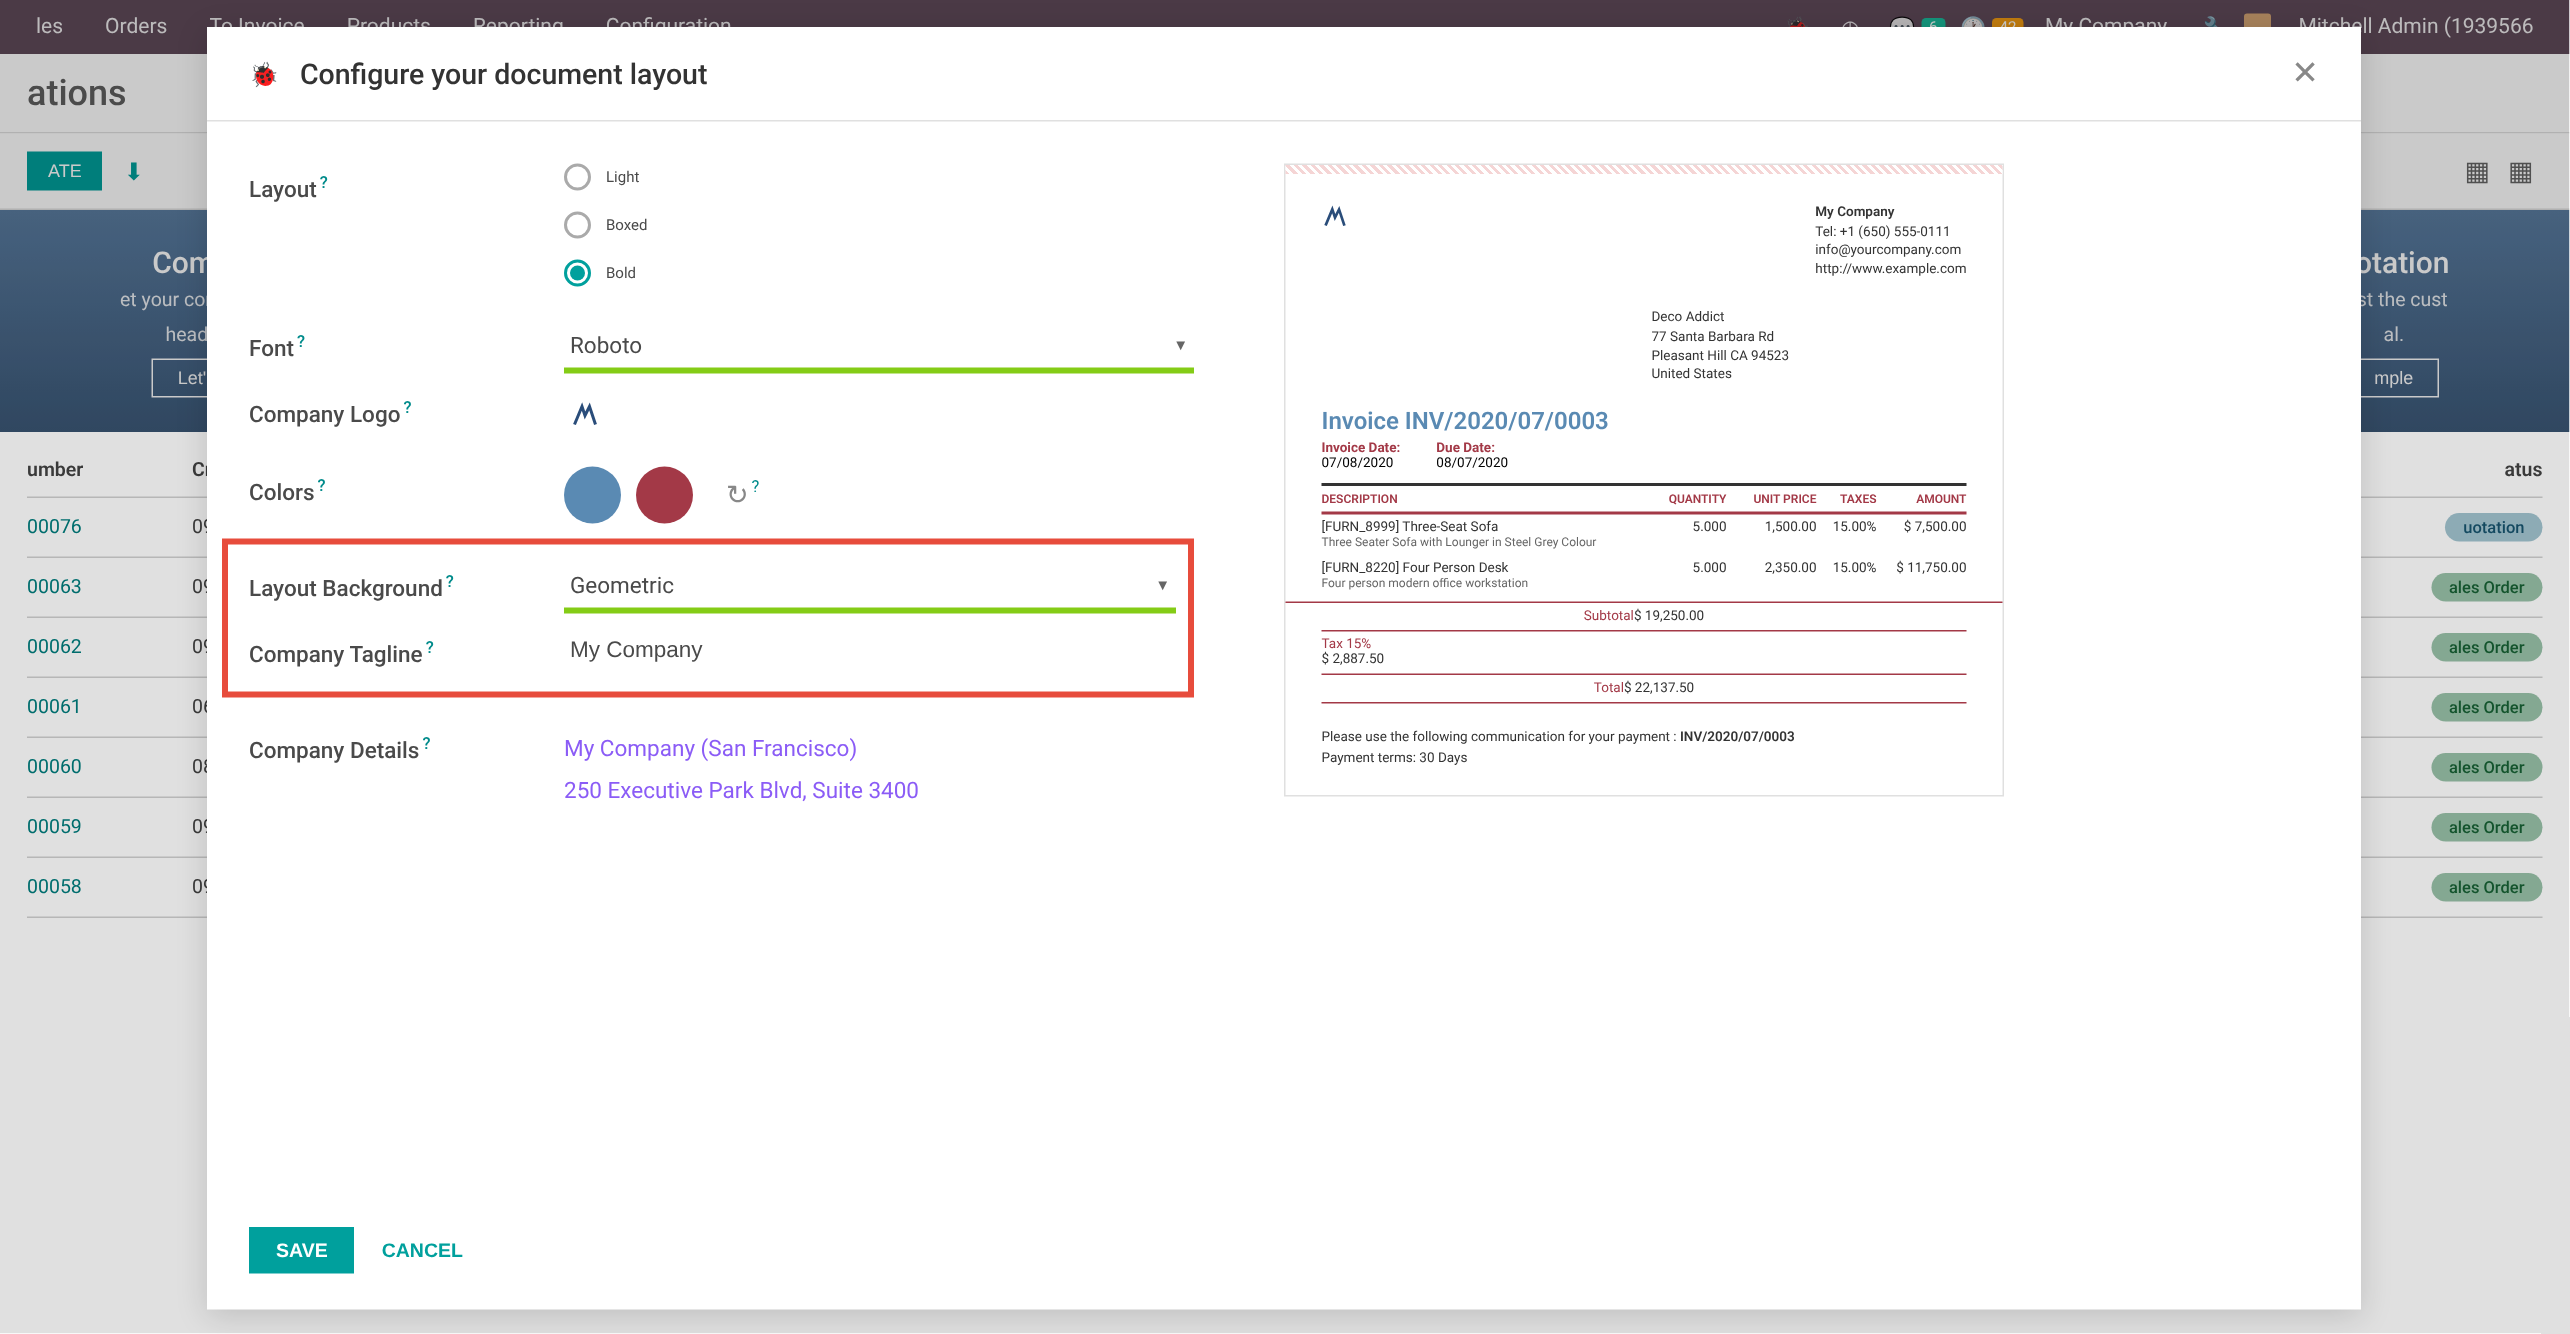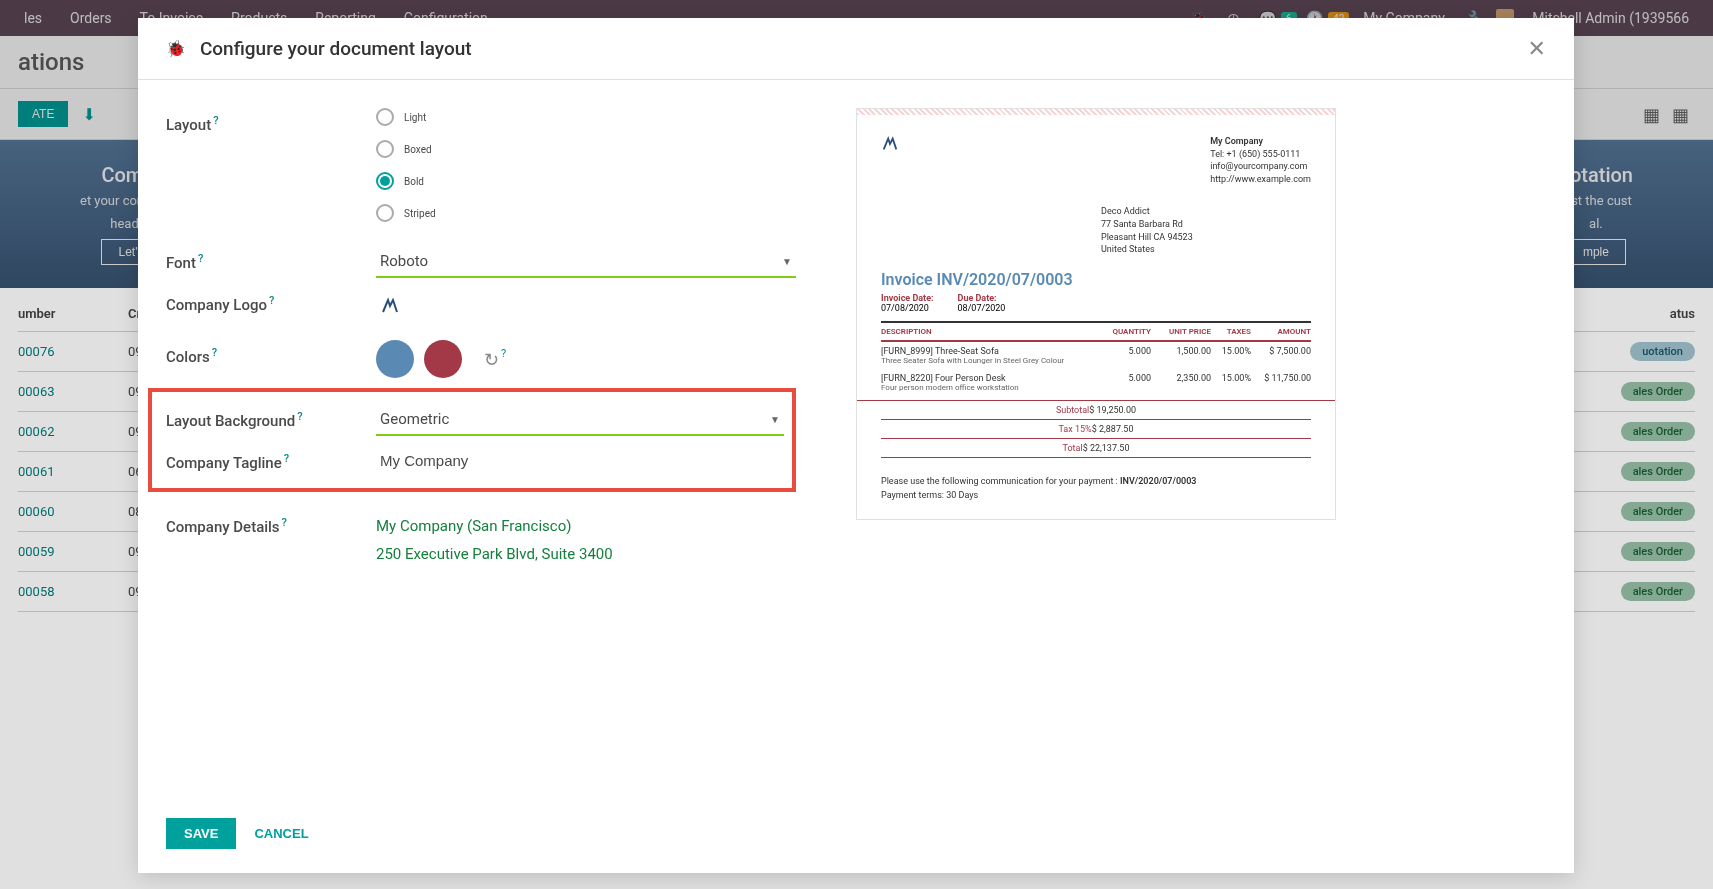--- a/index.html
+++ b/index.html
@@ -138,21 +138,21 @@
       position: absolute;
       width: 10px; height: 10px;
       background: #00a09d;
       border-radius: 50%;
       top: 2px; left: 2px;
     }
     
     .select-ctrl {
       width: 100%;
       border: none;
-      border-bottom: 2px solid #84cc16;
+      border-bottom: 4px solid #84cc16;
       padding: 6px 4px;
       font-size: 15px;
       color: #4a4a4a;
       display: flex;
       justify-content: space-between;
       align-items: center;
     }
     .select-ctrl .caret { color: #666; font-size: 10px; }
     
     .logo-preview {
@@ -182,21 +182,21 @@
     }
     
     .text-input {
       border: none;
       border-bottom: 1px solid transparent;
       padding: 6px 4px;
       font-size: 15px;
       color: #4a4a4a;
       width: 100%;
     }
-    .company-details-text { color: #15803d; font-size: 15px; line-height: 1.6; padding-top: 4px; }
+    .company-details-text { color: #8b5cf6; font-size: 15px; line-height: 1.6; padding-top: 4px; }
     
     
     .preview-col { width: 480px; padding-top: 0; }
     .preview-doc {
       border: 1px solid #e0e0e0;
       background: #fff;
       padding: 0;
       font-size: 10px;
     }
     .preview-doc .top-strip {
@@ -217,21 +217,21 @@
     .preview-doc .tc-desc { flex: 2; }
     .preview-doc .tc-qty { width: 50px; text-align: right; }
     .preview-doc .tc-price { width: 60px; text-align: right; }
     .preview-doc .tc-tax { width: 40px; text-align: right; }
     .preview-doc .tc-amt { width: 60px; text-align: right; }
     .preview-doc .desc-sub { font-size: 8px; color: #666; }
     .preview-doc .totals { padding: 0 24px; border-top: 1px solid #a33947; margin-top: 4px; }
     .preview-doc .tot-row { display: flex; justify-content: center; padding: 4px 0; font-size: 9px; }
     .preview-doc .tot-row .lbl { color: #a33947; }
     .preview-doc .tot-row .val { color: #333; }
-    .preview-doc .tot-row.bordered { border-top: 1px solid #a33947; border-bottom: 1px solid #a33947; }
+    .preview-doc .tot-row.bordered { border-top: 1px solid #a33947; border-bottom: 1px solid #a33947; flex-direction: column; }
     .preview-doc .geometric-bg { position: relative; }
     .preview-doc .doc-footer { padding: 16px 24px; font-size: 9px; color: #333; line-height: 1.6; }
     .preview-doc .doc-footer .ref { font-weight: 600; }
     
     .modal-footer {
       padding: 14px 28px 24px;
       display: flex;
       align-items: center;
       gap: 18px;
     }
@@ -359,24 +359,20 @@
             <span>Light</span>
           </div>
           <div class="radio-opt">
             <span class="radio-circle"></span>
             <span>Boxed</span>
           </div>
           <div class="radio-opt">
             <span class="radio-circle checked"></span>
             <span>Bold</span>
           </div>
-          <div class="radio-opt">
-            <span class="radio-circle"></span>
-            <span>Striped</span>
-          </div>
         </div>
       </div>
 
       <div class="form-row">
         <div class="form-label"><span>Font</span><span class="help-q">?</span></div>
         <div class="form-control">
           <div class="select-ctrl">
             <span>Roboto</span>
             <span class="caret">▼</span>
           </div>

